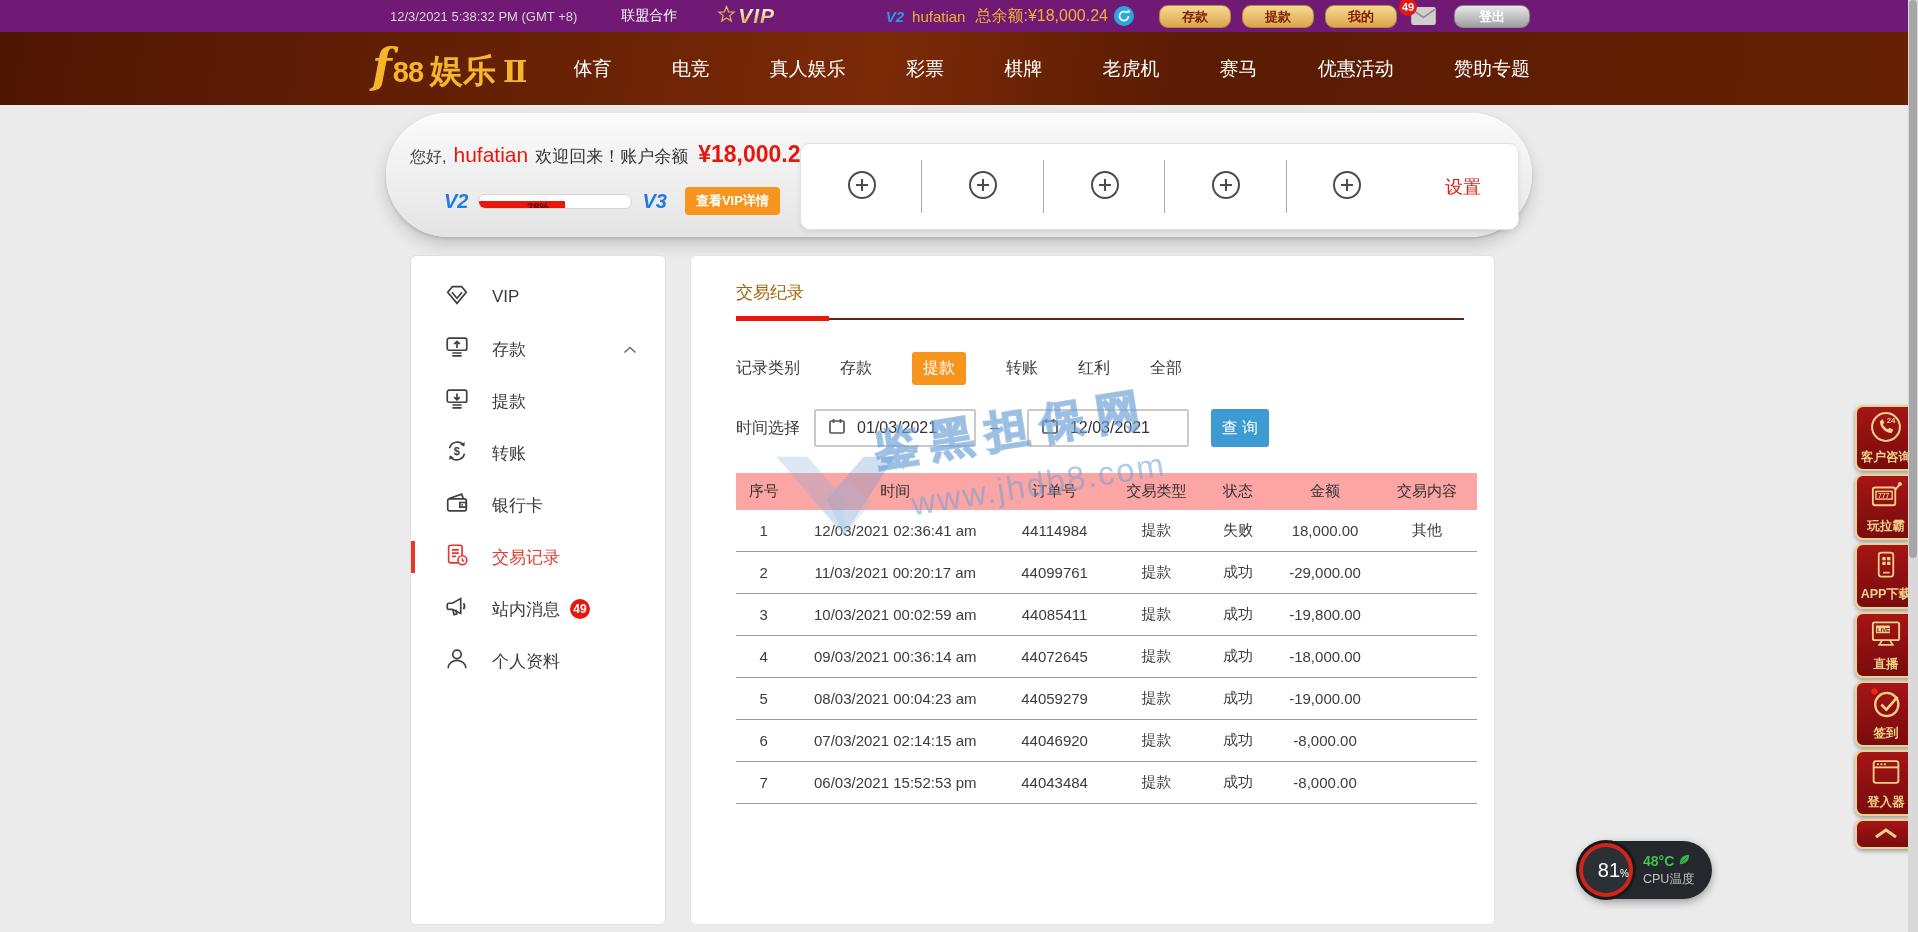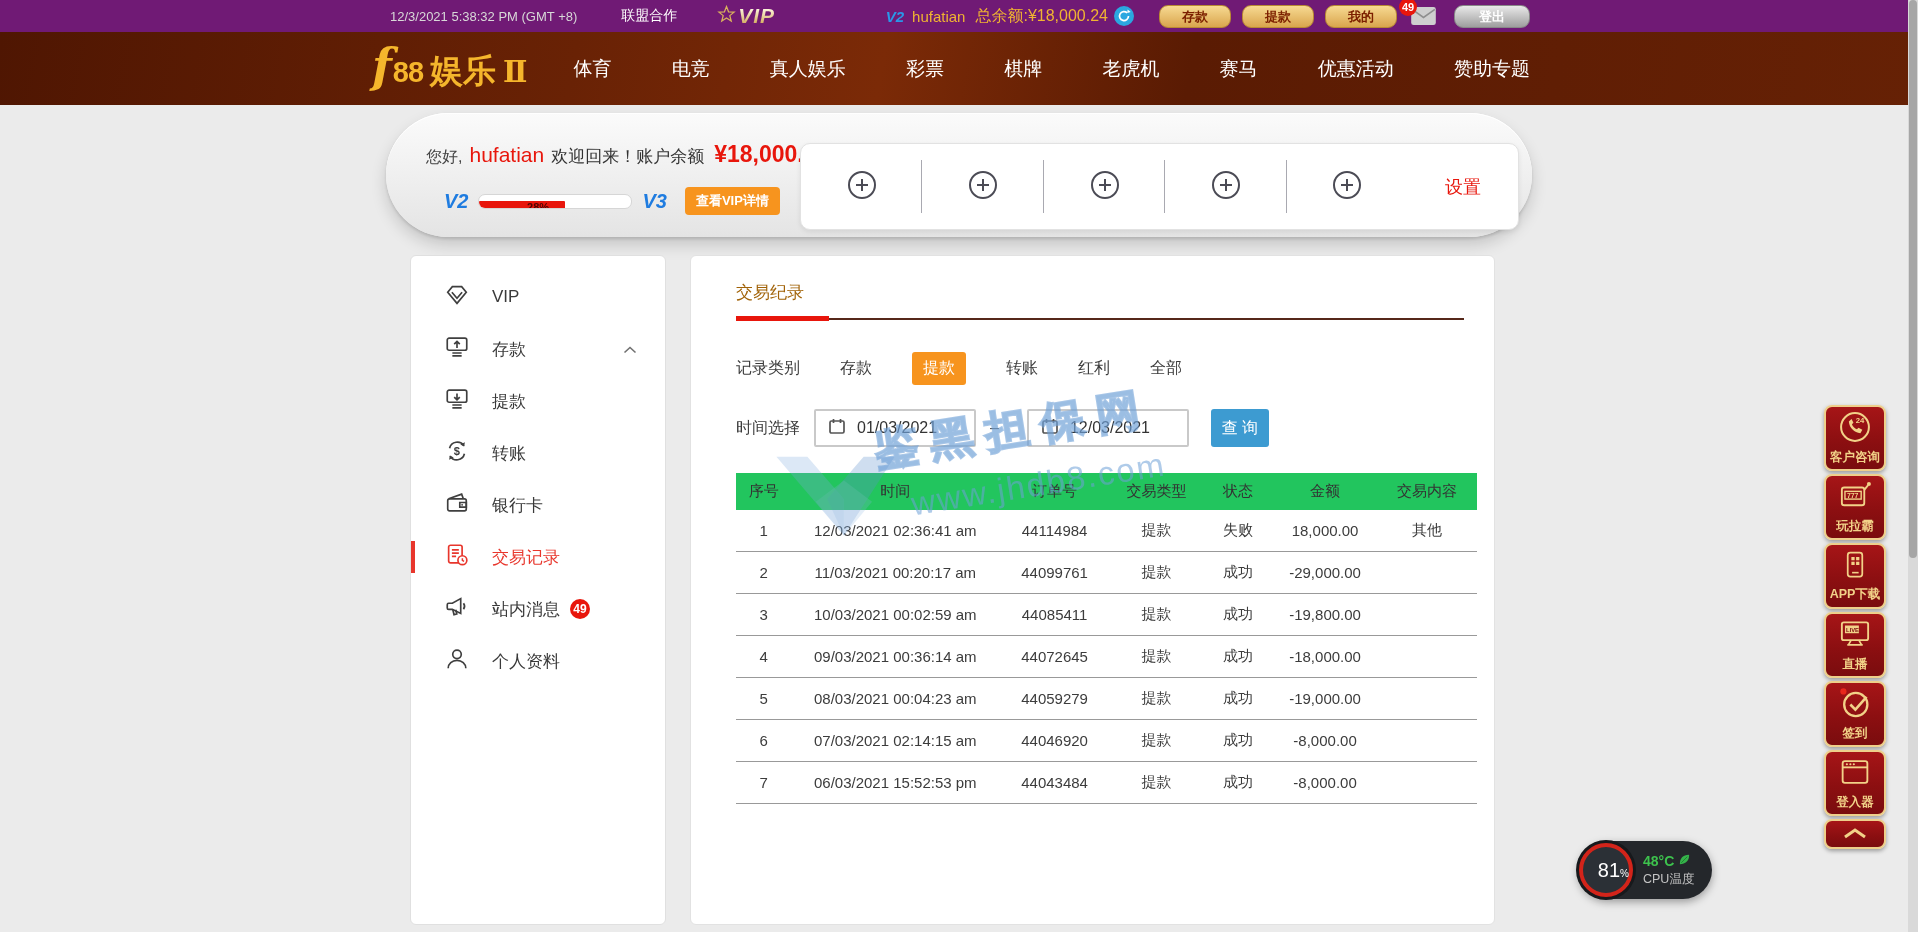--- a/index.html
+++ b/index.html
@@ -37,21 +37,21 @@
   .logo-f{font-family:"DejaVu Serif","Liberation Serif",serif;font-style:italic;font-weight:bold;font-size:46px;color:#f5b62c;line-height:1;}
   .logo-88{font-size:29px;font-weight:bold;color:#f5b62c;letter-spacing:-1px;margin-left:1px;}
   .logo-name{font-size:33px;font-weight:bold;color:#f5b62c;margin-left:7px;}
   .logo-numeral{font-size:29px;font-weight:bold;color:#f5b62c;margin-left:7px;font-family:"DejaVu Serif","Liberation Serif",serif;}
   .nav-menu{flex:1;display:flex;justify-content:space-between;margin-left:46px;}
   .nav-item{color:#fff;font-size:19px;font-weight:500;cursor:pointer;text-decoration:none;white-space:nowrap;}
 
   
   .welcome{position:absolute;left:386px;top:113px;width:1146px;height:124px;border-radius:62px;
      background:linear-gradient(180deg,#fbfbfb,#e4e4e4);box-shadow:0 8px 16px rgba(0,0,0,.16),0 2px 3px rgba(0,0,0,.12),inset 0 1px 0 #fff;}
-  .greet{position:absolute;left:40px;top:28px;display:flex;align-items:baseline;white-space:nowrap;}
+  .greet{position:absolute;left:24px;top:28px;display:flex;align-items:baseline;white-space:nowrap;}
   .greet-pre{font-size:16px;color:#444;}
   .greet-user{font-size:21px;color:#e8160c;margin:0 7px;}
   .greet-mid{font-size:17px;color:#333;}
   .greet-bal{font-size:23px;font-weight:bold;color:#e8160c;margin-left:10px;}
   .greet-refresh{margin-left:8px;position:relative;top:2px;cursor:pointer;}
   .viprow{position:absolute;left:58px;top:74px;display:flex;align-items:center;}
   .vip-lv{font-style:italic;font-weight:900;color:#1f7ce0;font-size:20px;}
   .prog{width:152px;height:13px;background:#fff;border:1px solid #d6d6d6;border-radius:7px;margin:0 10px;position:relative;overflow:hidden;}
   .prog-fill{position:absolute;left:0;top:6px;height:100%;width:35%;background:#e8160c;border-radius:1px;
      color:#4d0503;font-size:11px;font-weight:bold;text-align:center;line-height:13px;padding-left:32px;}
@@ -86,36 +86,36 @@
   .filter.active{background:#f7941e;color:#fff;padding:6px 11px;border-radius:3px;}
   .daterow{margin-top:24px;display:flex;align-items:center;font-size:16px;color:#3c3c3c;}
   .date-input{width:146px;height:34px;border:2px solid #c9c9c9;border-radius:2px;background:#fff;
      display:flex;align-items:center;padding-left:12px;gap:11px;margin-left:28px;color:#333;cursor:pointer;}
   .date-sep{margin-left:14px;color:#555;}
   .date-input+.date-sep{margin-left:14px;}
   .daterow .date-input:nth-of-type(2){margin-left:14px;}
   .query-btn{width:58px;height:38px;background:#3d9bd1;color:#fff;font-size:16px;border:none;border-radius:3px;
      margin-left:22px;cursor:pointer;}
   table.tx{width:741px;margin-top:26px;border-collapse:collapse;table-layout:fixed;}
-  table.tx th{height:35px;background:#22c55e;font-weight:normal;font-size:15px;color:#333;}
+  table.tx th{height:35px;background:#fca5a5;font-weight:normal;font-size:15px;color:#333;}
   table.tx td{height:39px;text-align:center;font-size:15px;color:#3c3c3c;border-bottom:1px solid #999;}
   table.tx col.c1{width:7.5%}table.tx col.c2{width:28%}table.tx col.c3{width:15%}table.tx col.c4{width:12.5%}
   table.tx col.c5{width:9.5%}table.tx col.c6{width:14%}table.tx col.c7{width:13.5%}
   td.fail{color:#e60c0c;}td.success{color:#1ea53a;}td.neg{color:#e60c0c;}td.plain{color:#3c3c3c;}
 
   
   .watermark{position:absolute;left:740px;top:408px;width:420px;height:220px;z-index:6;pointer-events:none;}
   .wm-logo{position:absolute;left:28px;top:36px;opacity:.5;}
   .wm-text{position:absolute;left:130px;top:14px;transform:rotate(-9deg);transform-origin:left top;}
   .wm-name{font-size:44px;letter-spacing:12px;font-weight:bold;color:rgba(110,160,215,.22);
      -webkit-text-stroke:2px rgba(110,160,215,.6);white-space:nowrap;}
   .wm-url{font-size:33px;color:rgba(110,160,215,.55);margin:10px 0 0 28px;white-space:nowrap;letter-spacing:2px;}
 
   
-  .floatstack{position:absolute;right:11px;top:405px;width:83px;z-index:30;}
+  .floatstack{position:absolute;right:5px;top:405px;width:58px;z-index:30;}
   .fbtn{width:62px;height:66px;margin-bottom:3px;border-radius:8px;border:2px solid #eecf8b;box-sizing:border-box;
      background:linear-gradient(180deg,#a61517 0%,#8c0f11 55%,#7a0c0e 100%);box-shadow:0 2px 4px rgba(0,0,0,.35);
      display:flex;flex-direction:column;align-items:center;justify-content:center;cursor:pointer;}
   .fbtn .flbl{color:#f2d288;font-size:12.5px;font-weight:bold;margin-top:1px;white-space:nowrap;}
   .fbtn.collapse{height:30px;}
 
   
   .cpu{position:absolute;left:1578px;top:841px;height:58px;border-radius:30px;background:#24272b;
      display:flex;align-items:center;padding-right:18px;box-shadow:0 3px 8px rgba(0,0,0,.35);z-index:25;}
   .cpu-circle{width:46px;height:46px;border-radius:50%;background:#2b3036;border:4px solid #d3241a;

